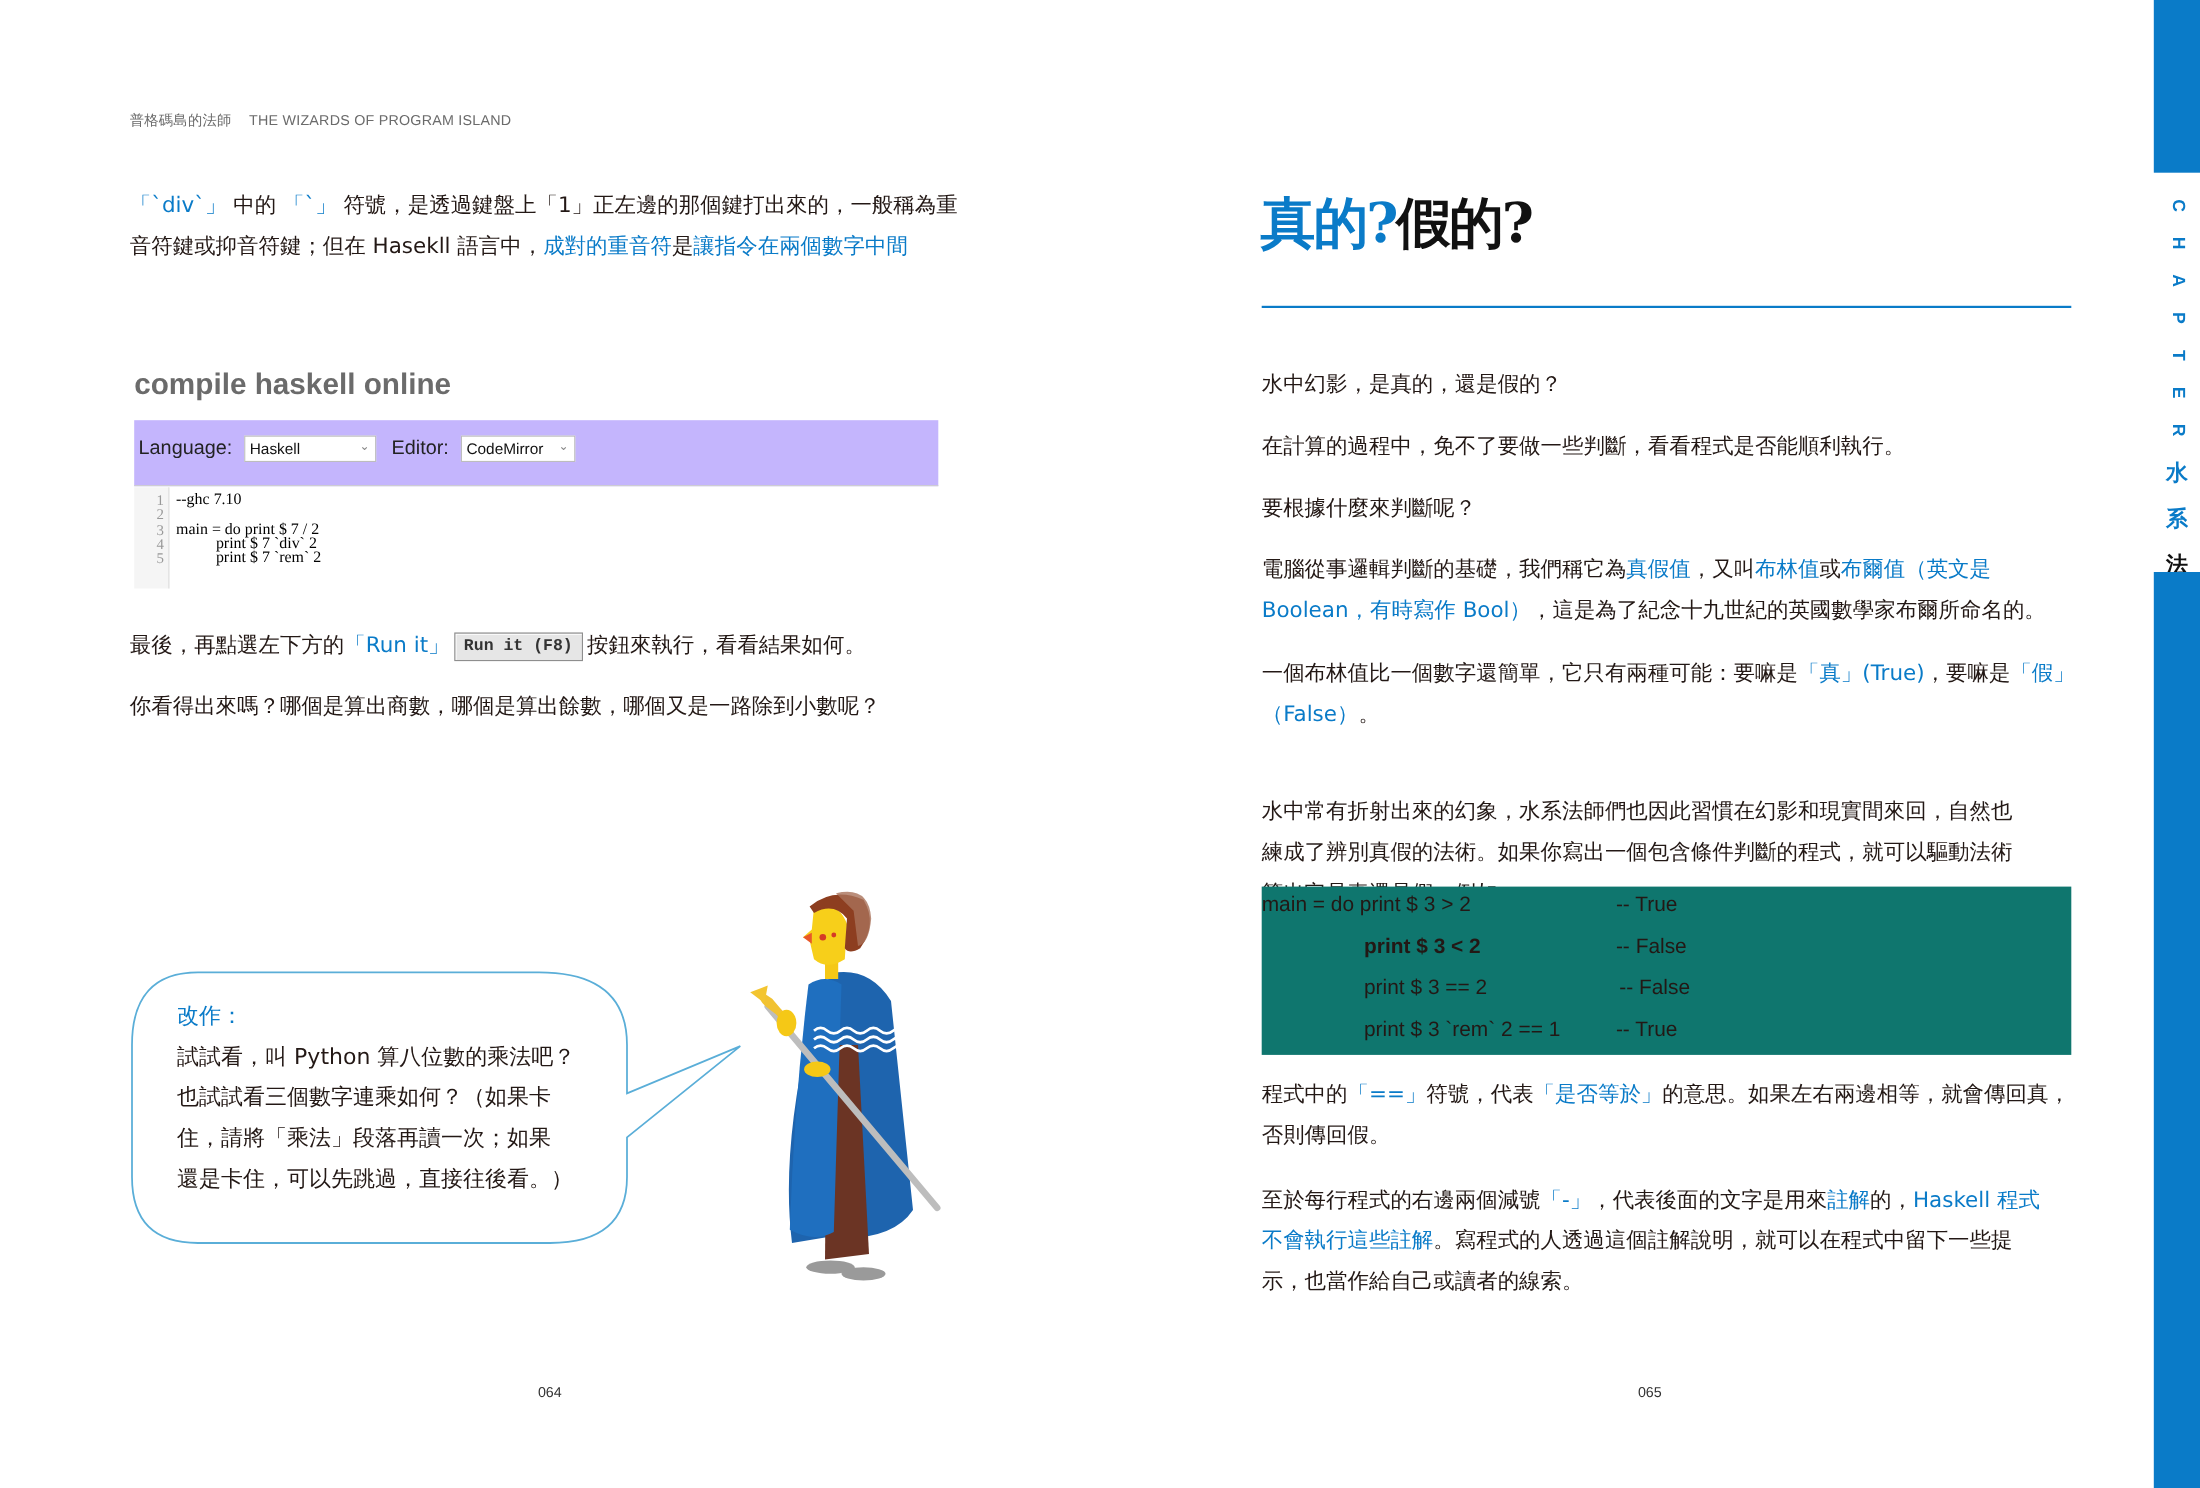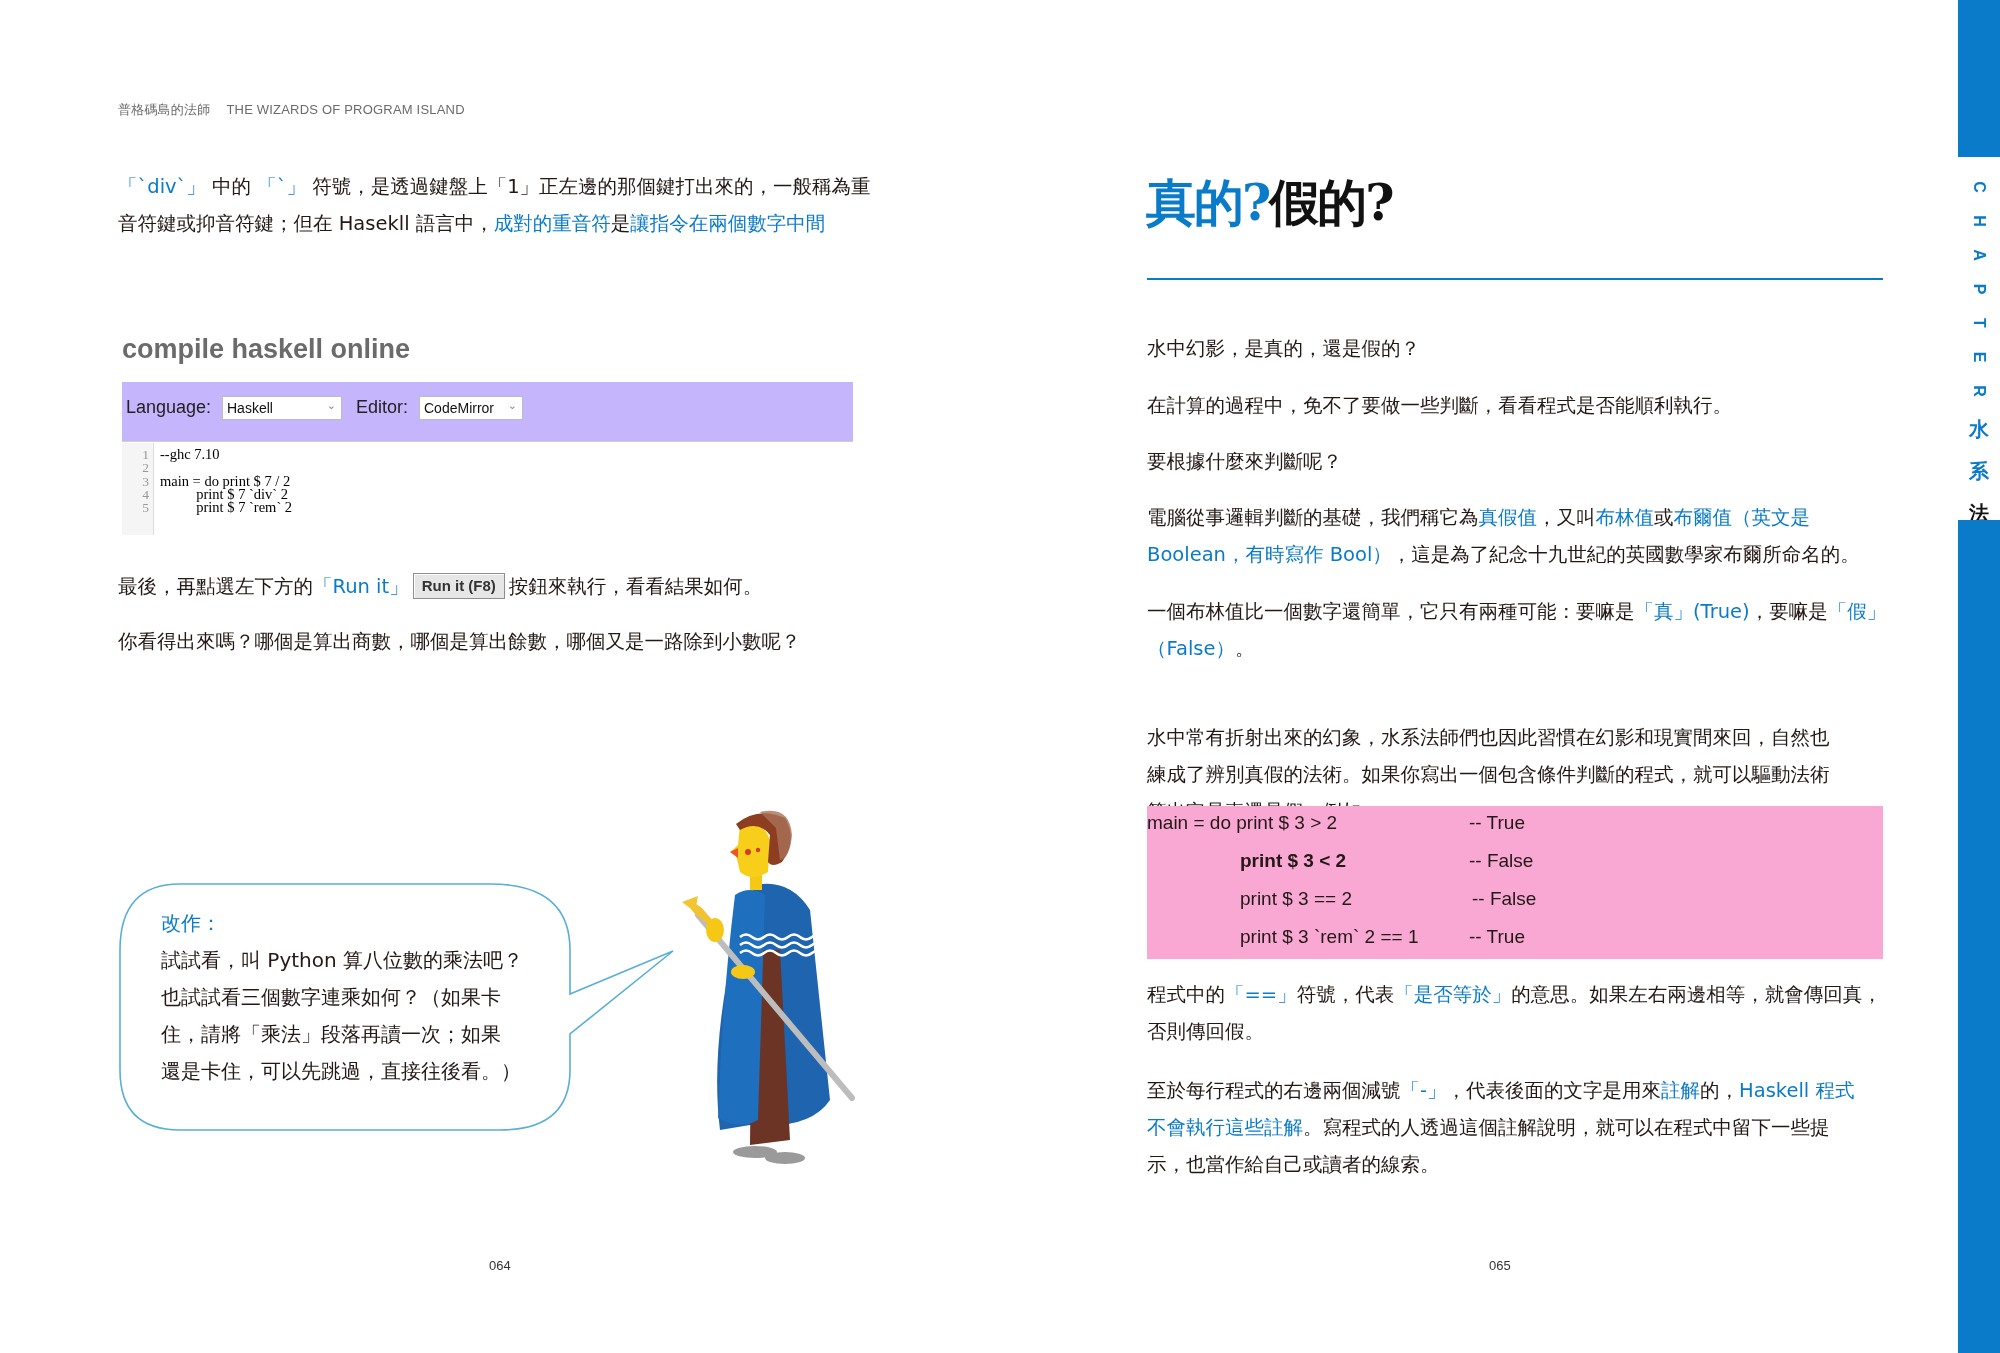--- a/index.html
+++ b/index.html
@@ -23,21 +23,21 @@
   .toolbar .lbl { position: absolute; top: 15px; font-family: "Liberation Sans", sans-serif; font-size: 18px; color: #222; }
   .toolbar .sel { position: absolute; top: 14px; height: 24px; background: #fff; border: 1px solid #bdbdbd; font-family: "Liberation Sans", sans-serif; font-size: 14px; color: #111; padding: 3px 4px; }
   .toolbar .sel .chev { position: absolute; right: 5px; top: 2px; font-size: 11px; color: #888; }
   .editor { left: 122px; top: 443px; width: 731px; height: 92px; background: #fff; }
   .editor .gutter { position: absolute; left: 0; top: 0; width: 32px; height: 92px; background: #f5f5f5; border-right: 1px solid #ddd; }
   .editor .ln { position: absolute; right: 4px; font-family: "Liberation Serif", serif; font-size: 13.5px; color: #999; line-height: 15px; }
   .editor .code { position: absolute; left: 38px; font-family: "Liberation Serif", serif; font-size: 14.5px; line-height: 15px; white-space: pre; color: #000; }
   .c-comment { color: #a0653a; }
 
   #p-left-2 { left: 118px; top: 568px; }
-  .runbtn { display: inline-block; font-family: Liberation Sans, sans-serif; font-weight: bold; font-size: 15px; color: #333; background: #e6e6e6; border: 1px solid #8e8e8e; padding: 2px 8px; line-height: 20px; vertical-align: 2px; margin: 0 4px; box-shadow: inset 1px 1px 0 #fff; }
+  .runbtn { display: inline-block; font-family: Liberation Mono, monospace; font-weight: bold; font-size: 15px; color: #333; background: #e6e6e6; border: 1px solid #8e8e8e; padding: 2px 8px; line-height: 20px; vertical-align: 2px; margin: 0 4px; box-shadow: inset 1px 1px 0 #fff; }
   #p-left-3 { left: 118px; top: 623px; }
 
   
   .bubble-svg { left: 110px; top: 870px; }
   .bubble-text { left: 161px; top: 905px; font-size: 20px; line-height: 37px; white-space: nowrap; }
 
   
   .wizard { left: 640px; top: 800px; }
 
   
@@ -47,21 +47,21 @@
   .chapter-title { left: 1146px; top: 170px; font-family: "DejaVu Serif", "Liberation Serif", serif; font-weight: bold; font-size: 50px; letter-spacing: -2px; white-space: nowrap; }
   .chapter-title .t2 { color: #111; }
   .title-rule { left: 1147px; top: 278px; width: 736px; height: 2px; background: #0a7bc8; }
   #p-right-1 { left: 1147px; top: 330px; }
   #p-right-2 { left: 1147px; top: 387px; }
   #p-right-3 { left: 1147px; top: 443px; }
   #p-right-4 { left: 1147px; top: 499px; }
   #p-right-5 { left: 1147px; top: 593px; }
   #p-right-6 { left: 1147px; top: 689px; margin-top: 30px; }
 
-  .codebox { left: 1147px; top: 806px; width: 736px; height: 153px; background: #f9a8d4; }
+  .codebox { left: 1147px; top: 806px; width: 736px; height: 153px; background: #0f766e; }
   .codebox .cl { position: absolute; font-family: "Liberation Sans", sans-serif; font-size: 19px; color: #231815; white-space: pre; }
 
   #p-right-7 { left: 1147px; top: 976px; }
   #p-right-8 { left: 1147px; top: 1072px; }
 
   
   .side-top { left: 1958px; top: 0; width: 42px; height: 157px; background: #0a7bc8; }
   .side-bottom { left: 1958px; top: 520px; width: 42px; height: 833px; background: #0a7bc8; }
   .side-label { left: 1958px; top: 170px; width: 42px; text-align: center; }
   .side-label .ch { display: block; font-family: "Liberation Sans", sans-serif; font-size: 16px; font-weight: bold; color: #0a7bc8; transform: rotate(90deg); height: 34px; line-height: 34px; }

